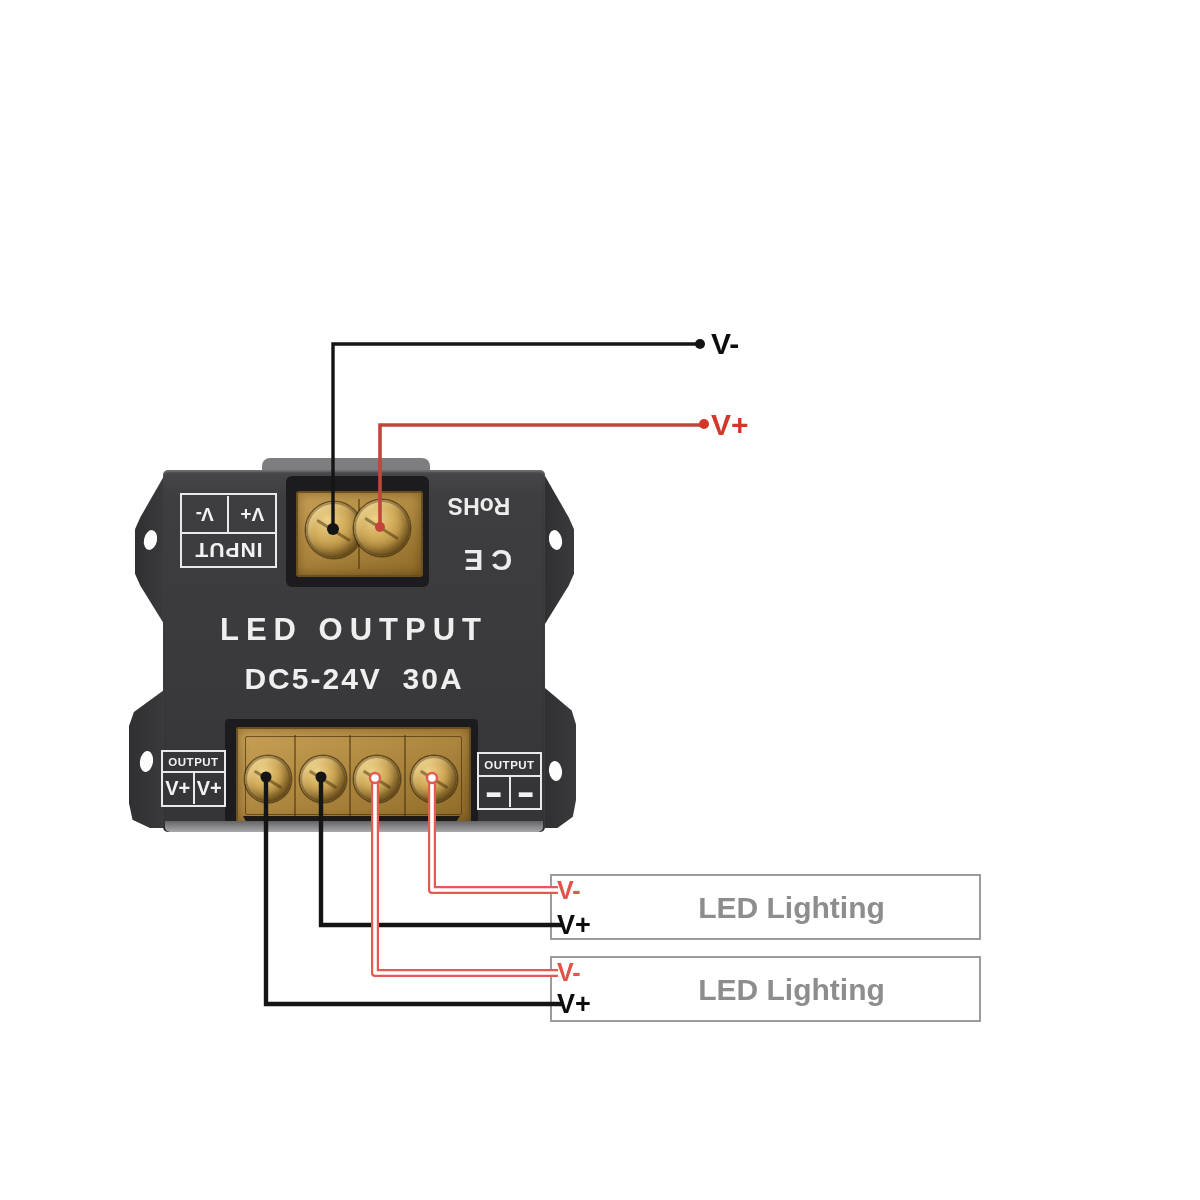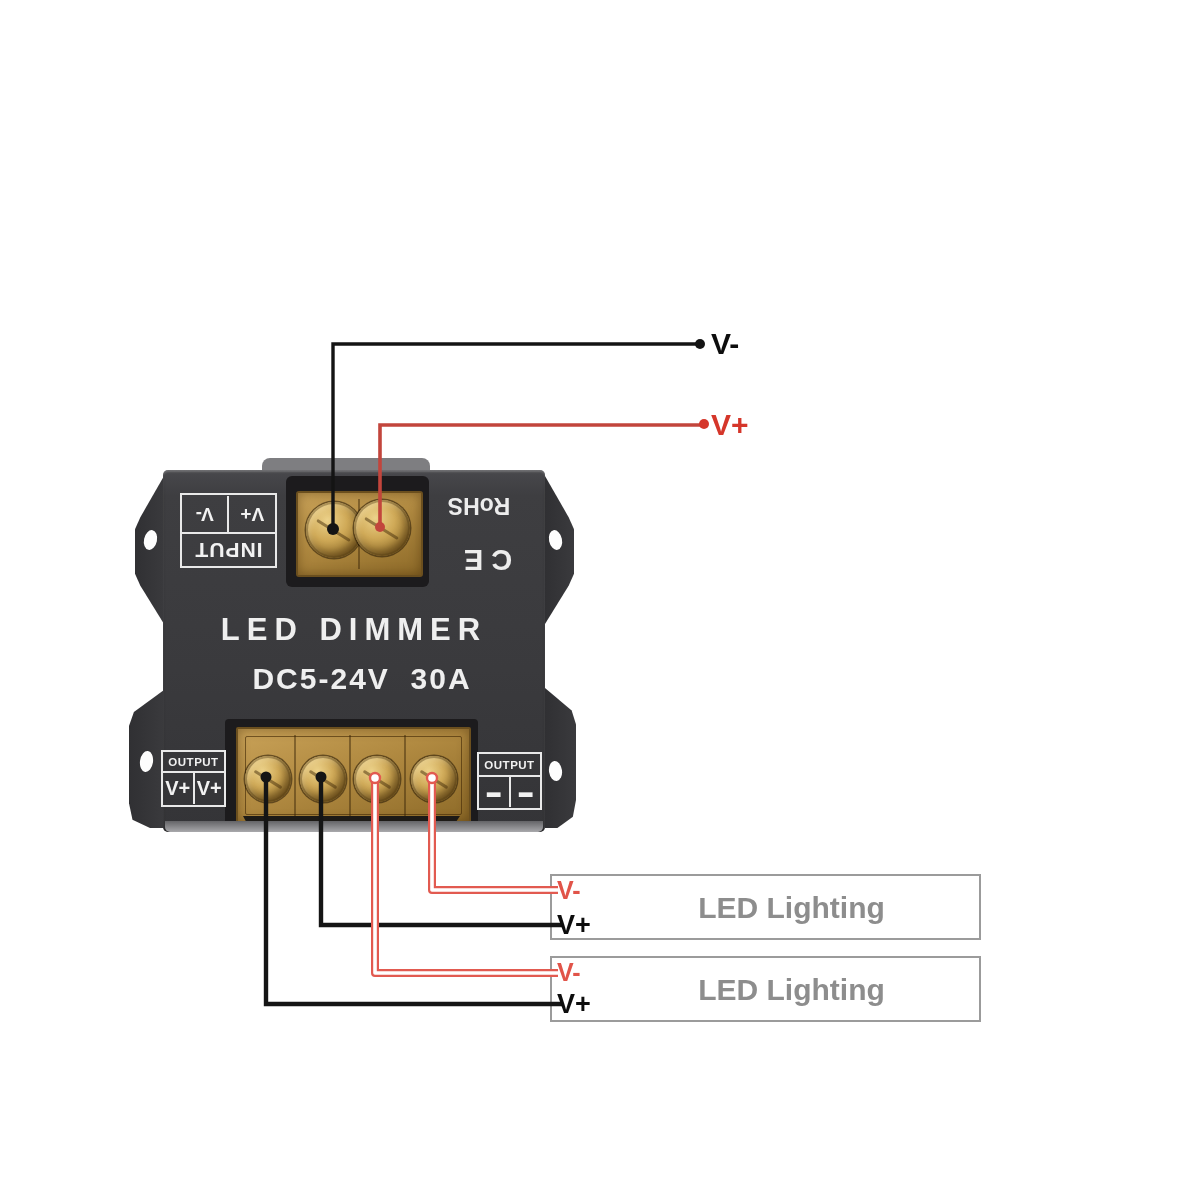--- a/index.html
+++ b/index.html
@@ -25,21 +25,21 @@
   .body{position:absolute;left:163px;top:470px;width:382px;height:362px;z-index:2;
         border-radius:5px;
         background:linear-gradient(180deg,#48484c 0%,#3e3e41 7%,#3a3a3d 55%,#343437 100%);
         box-shadow:inset 0 2px 2px rgba(255,255,255,.22), inset 0 -2px 3px rgba(0,0,0,.4);}
   .body .bottom-flange{position:absolute;left:2px;bottom:0;width:378px;height:11px;
         background:linear-gradient(180deg,#646467,#a9a9ac);border-radius:0 0 5px 5px;}
 
   .dev-title{position:absolute;left:0;width:100%;text-align:center;color:#efefef;
         font-weight:700;white-space:pre;}
   .t1{top:142px;font-size:31px;letter-spacing:7px;}
-  .t2{top:192px;font-size:30px;letter-spacing:2px;padding-left:8px;}
+  .t2{top:192px;font-size:30px;letter-spacing:2px;}
 
   .rot180{transform:rotate(180deg);}
 
   
   .plate{position:absolute;border:2.5px solid #e9e9e9;color:#f2f2f2;box-sizing:border-box;}
   .plate .row-top{display:flex;align-items:center;justify-content:center;
         border-bottom:2.5px solid #e9e9e9;box-sizing:border-box;}
   .plate .cells{display:flex;}
   .plate .cell{flex:1;display:flex;align-items:center;justify-content:center;
         font-weight:800;box-sizing:border-box;}
@@ -112,21 +112,21 @@
     <div class="cemark rot180" style="left:292px;top:73px;width:58px;">CE</div>
 
     <div class="tblock" style="left:123px;top:6px;width:143px;height:111px;">
       <div class="brass" style="left:10px;top:15px;width:123px;height:82px;">
         <div class="sep" style="left:60px;"></div>
         <div class="screw" style="left:8px;top:9px;width:56px;height:56px;"></div>
         <div class="screw" style="left:56px;top:7px;width:56px;height:56px;"></div>
       </div>
     </div>
 
-    <div class="dev-title t1">LED DIMMER</div>
+    <div class="dev-title t1">LED OUTPUT</div>
     <div class="dev-title t2">DC5-24V  30A</div>
 
     <div class="tblock" style="left:62px;top:249px;width:253px;height:110px;border-radius:4px;">
       <div class="brass" style="left:11px;top:8px;width:231px;height:93px;border-radius:2px;">
         <div class="inner-line"></div>
         <div class="sep" style="left:56px;"></div>
         <div class="sep" style="left:111px;"></div>
         <div class="sep" style="left:166px;"></div>
         <div class="screw" style="left:7px;top:27px;width:46px;height:46px;"></div>
         <div class="screw" style="left:62px;top:27px;width:46px;height:46px;"></div>

